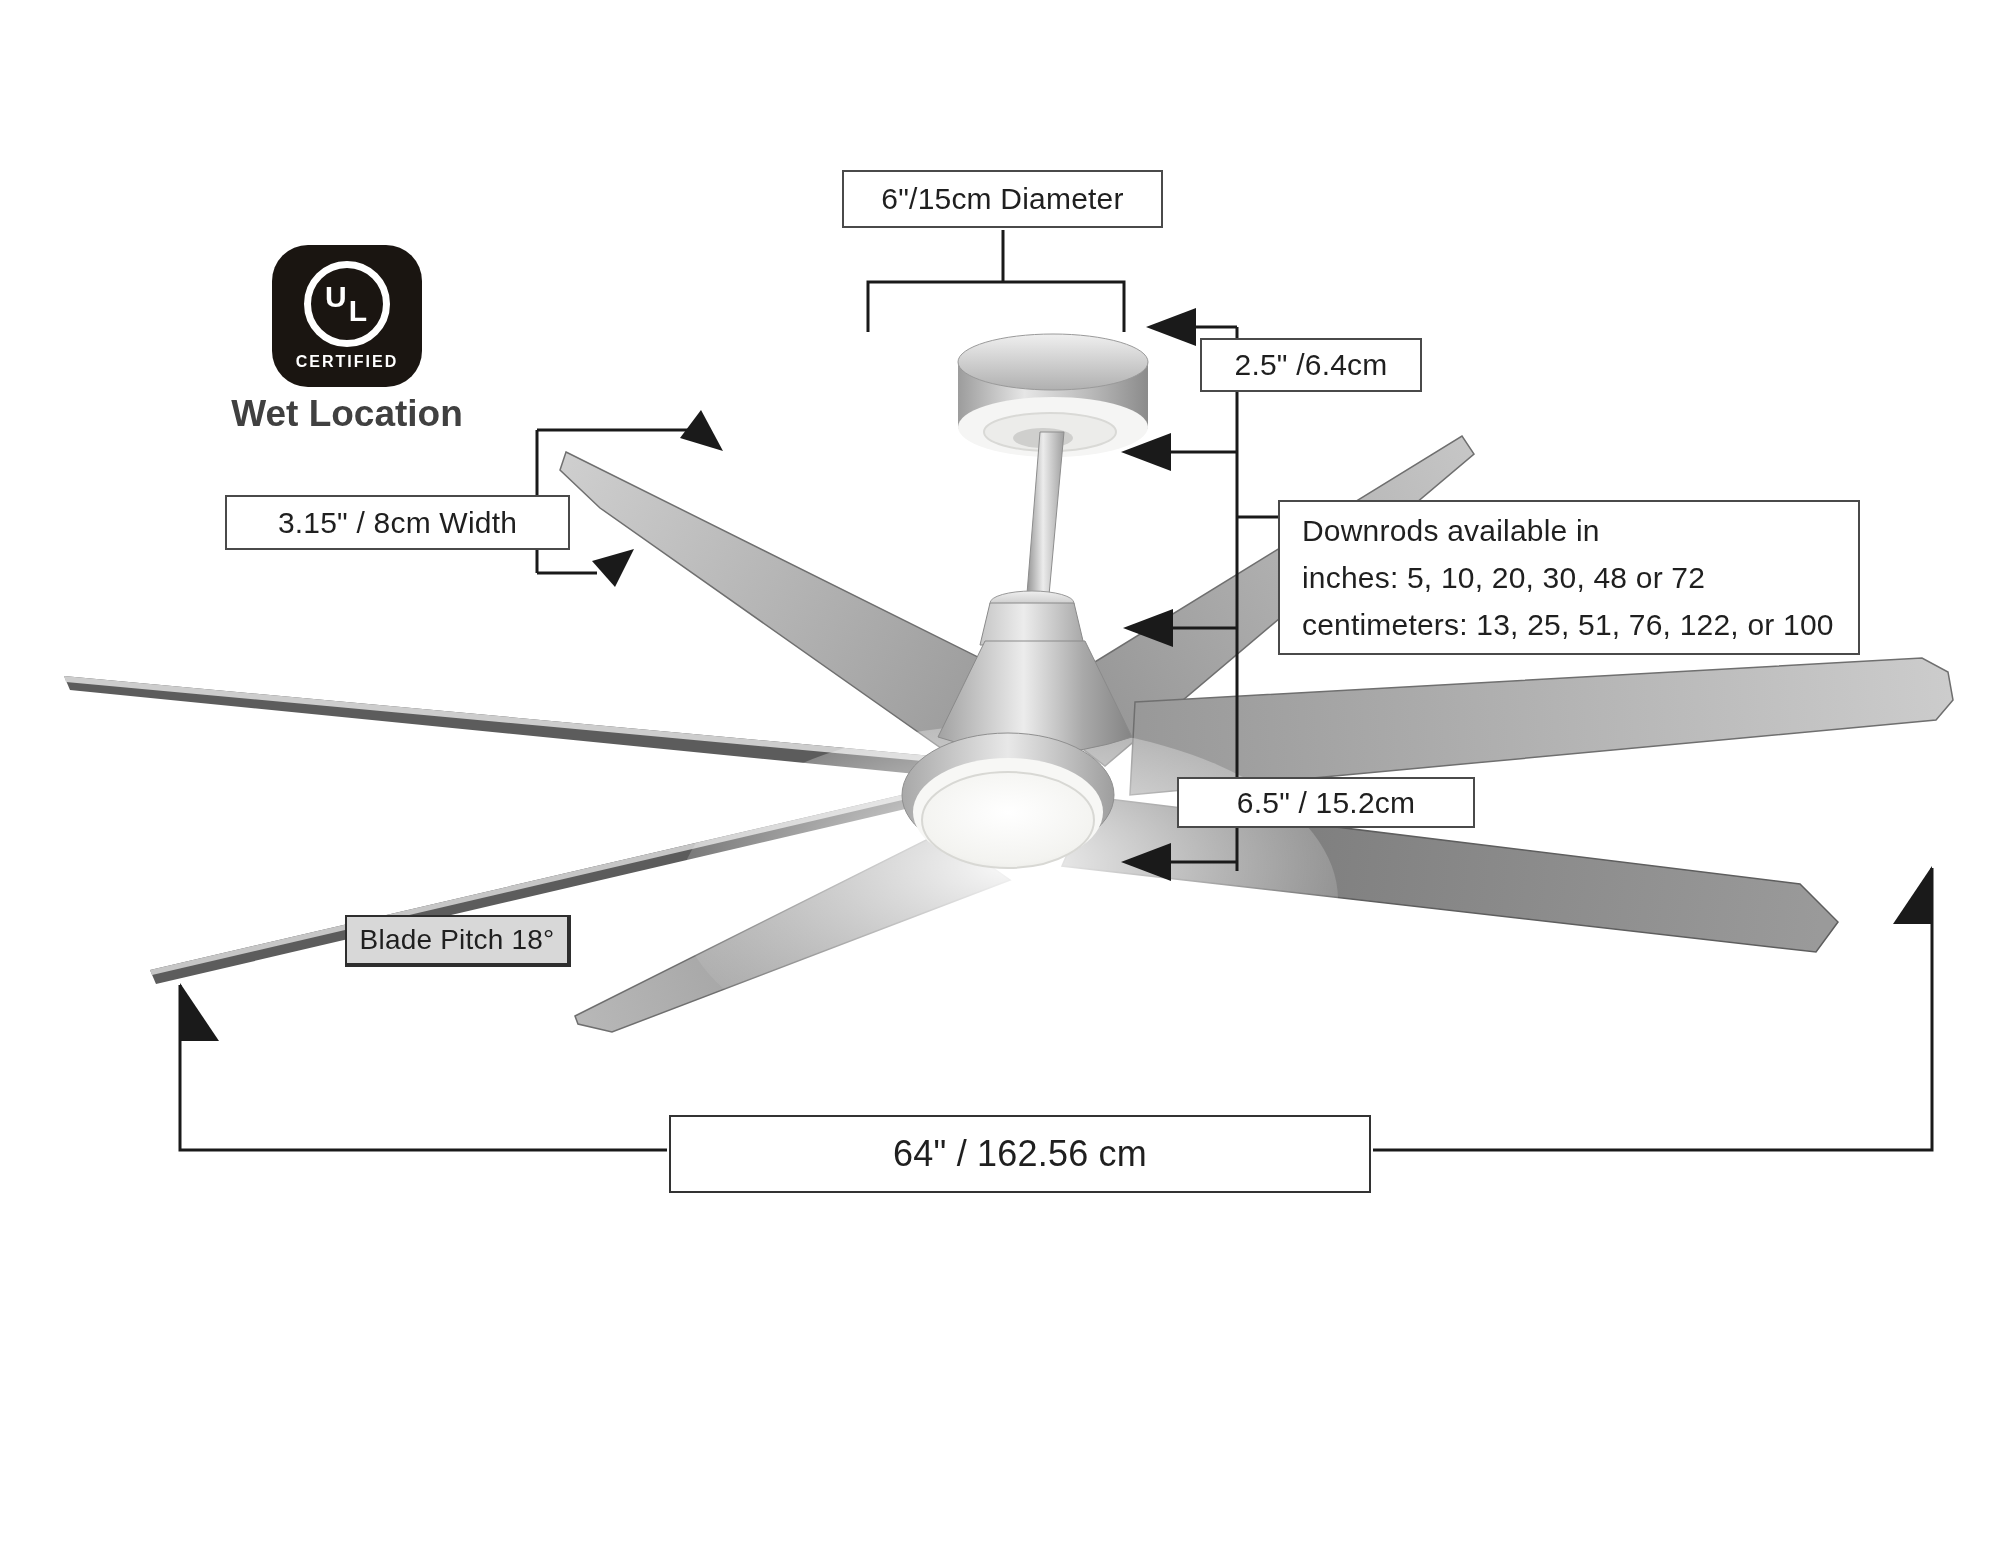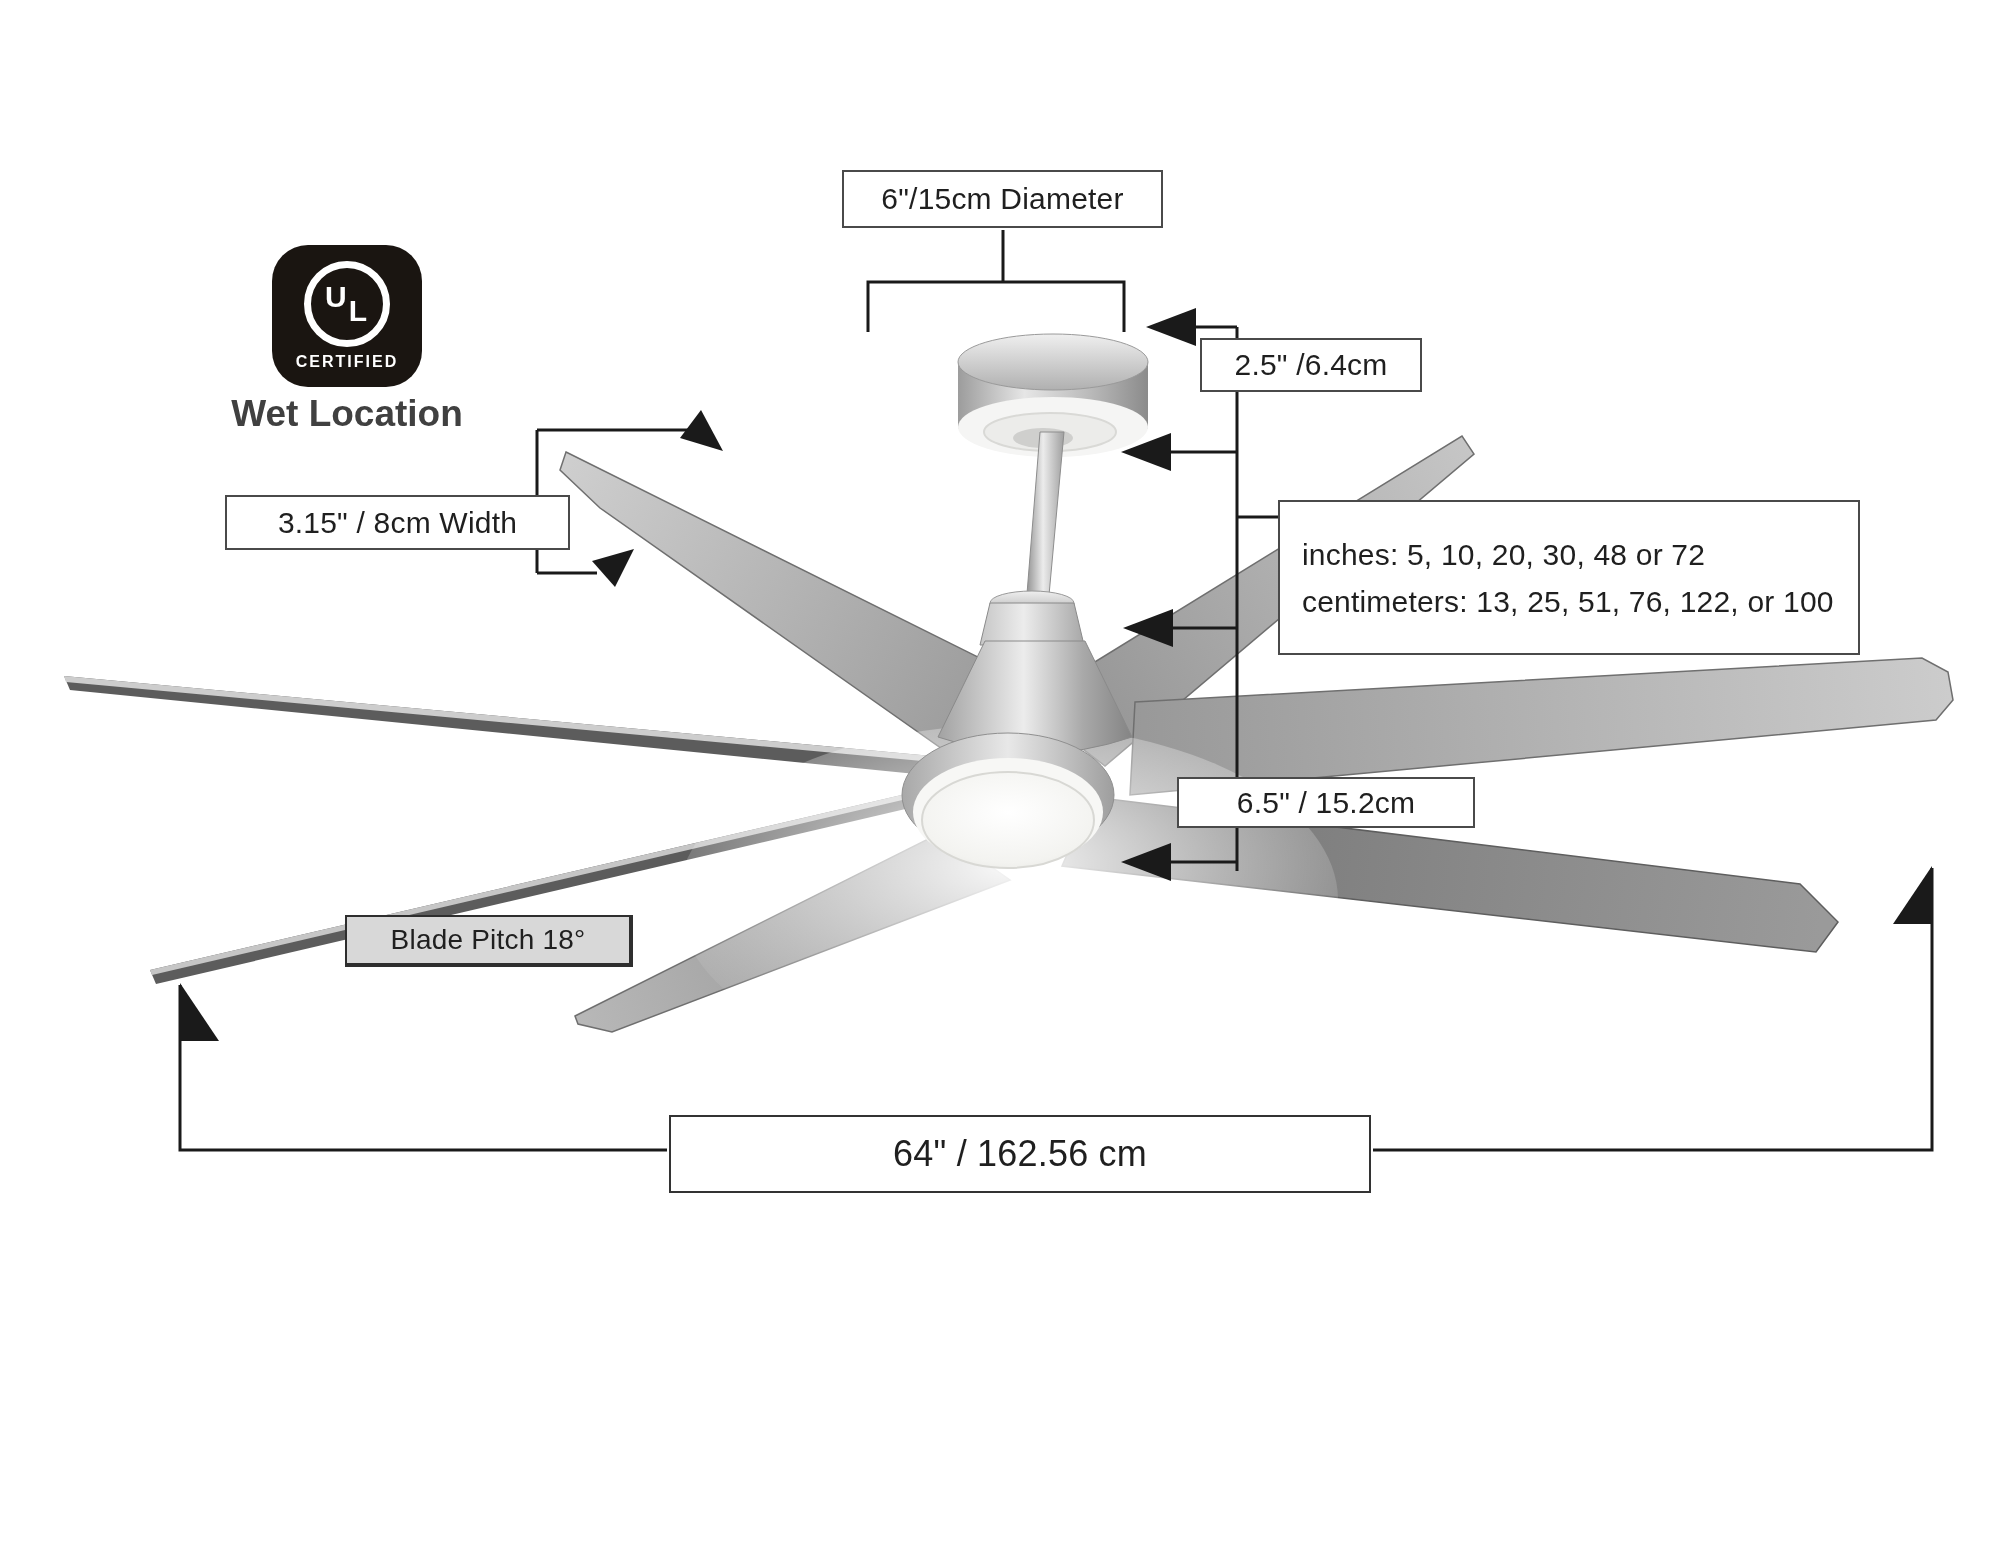--- a/index.html
+++ b/index.html
@@ -19,21 +19,21 @@
   #lbl-diameter{left:842px;top:170px;width:321px;height:58px;}
   #lbl-canopy{left:1200px;top:338px;width:222px;height:54px;}
   #lbl-downrods{
     left:1278px;top:500px;width:582px;height:155px;
     flex-direction:column;align-items:flex-start;justify-content:center;
     padding-left:22px;line-height:47px;
   }
   #lbl-bladewidth{left:225px;top:495px;width:345px;height:55px;}
   #lbl-hubheight{left:1177px;top:777px;width:298px;height:51px;}
   #lbl-pitch{
-    left:345px;top:915px;width:288px;height:52px;
+    left:345px;top:915px;width:226px;height:52px;
     background:#d8d8d8;border:2px solid #2e2e2e;
     border-right-width:4px;border-bottom-width:4px;font-size:28px;
   }
   #lbl-span{left:669px;top:1115px;width:702px;height:78px;font-size:36px;border-color:#333;font-weight:500;}
   .ul-badge{
     position:absolute;z-index:3;left:272px;top:245px;width:150px;height:142px;
     background:#1a1511;border-radius:36px;display:flex;flex-direction:column;
     align-items:center;justify-content:center;color:#ffffff;
   }
   .ul-circle{
@@ -186,20 +186,21 @@
     </div>
     <div class="ul-cert">CERTIFIED</div>
   </div>
   <div class="wet-location">Wet Location</div>
 
   <div class="dim-label" id="lbl-diameter">6"/15cm Diameter</div>
 
   <div class="dim-label" id="lbl-canopy">2.5" /6.4cm</div>
 
   <div class="dim-label" id="lbl-downrods">
+    <span>Downrods available in</span>
     <span>inches: 5, 10, 20, 30, 48 or 72</span>
     <span>centimeters: 13, 25, 51, 76, 122, or 100</span>
   </div>
 
   <div class="dim-label" id="lbl-bladewidth">3.15" / 8cm Width</div>
 
   <div class="dim-label" id="lbl-hubheight">6.5" / 15.2cm</div>
 
   <div class="dim-label" id="lbl-pitch">Blade Pitch 18°</div>
 

